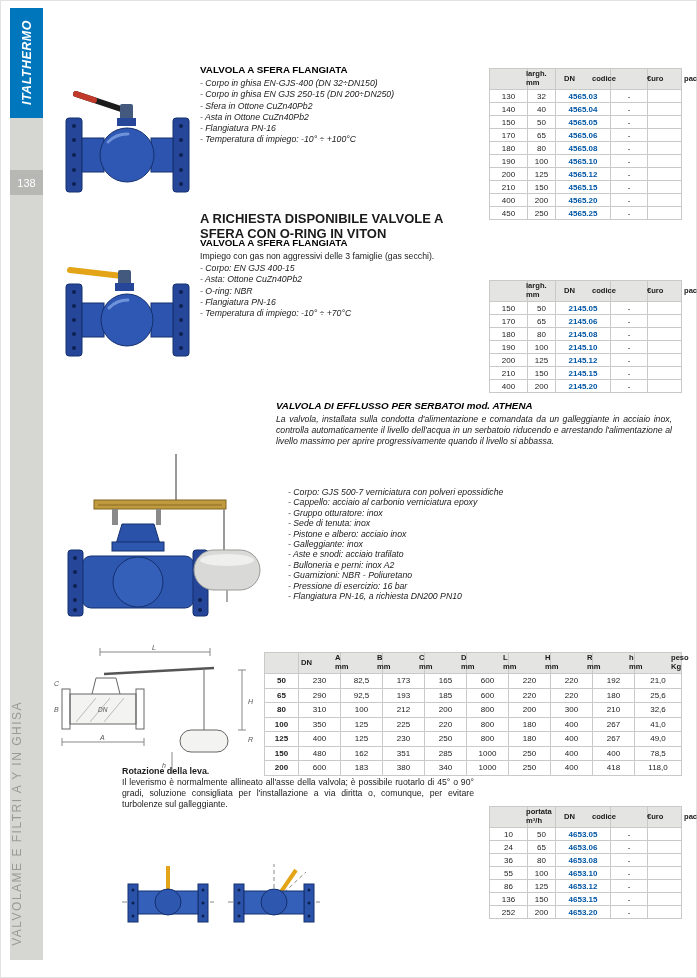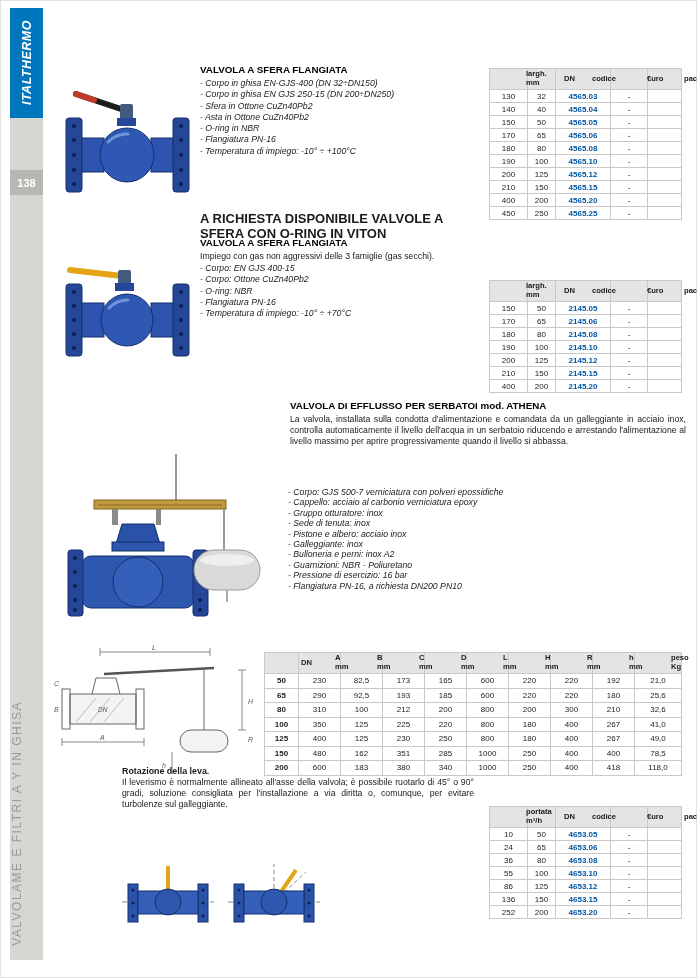--- a/index.html
+++ b/index.html
@@ -4,21 +4,21 @@
 <style>
   * { margin:0; padding:0; box-sizing:border-box; }
   html,body { background:#eeeeec; }
   body { width:697px; height:978px; font-family:"Liberation Sans", sans-serif; color:#1a1a1a; }
   .page { position:relative; width:697px; height:978px; background:#ffffff; overflow:hidden; box-shadow:inset 0 0 0 1px #e2e2e0; }
 
   
   .sidebar { position:absolute; left:10px; top:8px; width:33px; height:952px; background:#d6d6d3; }
   .brand { position:absolute; top:0; left:0; width:33px; height:110px; background:#0076bd; display:flex; align-items:center; justify-content:center; }
   .brand-text { writing-mode:vertical-rl; transform:rotate(180deg); color:#fff; font-weight:bold; font-style:italic; font-size:12.5px; letter-spacing:0.5px; white-space:nowrap; }
-  .pagenum { position:absolute; top:162px; left:0; width:33px; height:25px; background:#b7b7b4; color:#ffffff; font-weight:bold; font-size:11px; display:flex; align-items:center; justify-content:center; }
+  .pagenum { position:absolute; top:162px; left:0; width:33px; height:25px; background:#b7b7b4; color:#ffffff; font-weight:normal; font-size:11px; display:flex; align-items:center; justify-content:center; }
   .side-footer { position:absolute; left:0; bottom:14px; width:33px; writing-mode:vertical-rl; transform:rotate(180deg); color:#9a9a97; font-size:12px; letter-spacing:1.5px; white-space:nowrap; display:flex; justify-content:center; }
 
   
   .abs { position:absolute; }
   .sec-title { font-size:9.8px; font-weight:bold; color:#000; margin-bottom:3px; }
   .subtitle { font-size:8.7px; line-height:11px; margin-bottom:1px; }
   .features div { font-size:8.7px; line-height:11.3px;font-style:italic; }
   .features.tight div { line-height:10.4px; }
   .note { font-size:13px; font-weight:bold; }
   .para { font-size:8.7px; line-height:10.8px; text-align:justify; }
@@ -77,21 +77,20 @@
     </svg>
   </div>
 
   <div class="abs" style="left:200px; top:64px; width:286px;">
     <div class="sec-title">VALVOLA A SFERA FLANGIATA</div>
     <div class="features">
         <div>- Corpo in ghisa EN-GJS-400 (DN 32÷DN150)</div>
         <div>- Corpo in ghisa EN GJS 250-15 (DN 200÷DN250)</div>
         <div>- Sfera in Ottone CuZn40Pb2</div>
         <div>- Asta in Ottone CuZn40Pb2</div>
-        <div>- O-ring in NBR</div>
         <div>- Flangiatura PN-16</div>
         <div>- Temperatura di impiego: -10° ÷ +100°C</div>
       </div>
   </div>
 
   <table class="price-table abs" style="left:489px; top:68px;">
     <colgroup>
         <col class="c-l">
         <col class="c-dn">
         <col class="c-code">
@@ -206,21 +205,21 @@
       <circle cx="67" cy="68" r="26" fill="#2f57b4" stroke="#14306e"></circle>
       <path d="M49 56 a26 26 0 0 1 19 -8" fill="none" stroke="#6f93d8" stroke-width="3" stroke-linecap="round"></path>
     </svg>
   </div>
 
   <div class="abs" style="left:200px; top:237px; width:286px;">
     <div class="sec-title">VALVOLA A SFERA FLANGIATA</div>
     <div class="subtitle">Impiego con gas non aggressivi delle 3 famiglie (gas secchi).</div>
     <div class="features">
         <div>- Corpo: EN GJS 400-15</div>
-        <div>- Corpo: Ottone CuZn40Pb2</div>
+        <div>- Asta: Ottone CuZn40Pb2</div>
         <div>- O-ring: NBR</div>
         <div>- Flangiatura PN-16</div>
         <div>- Temperatura di impiego: -10° ÷ +70°C</div>
       </div>
   </div>
 
   <table class="price-table abs" style="left:489px; top:280px;">
     <colgroup>
         <col class="c-l">
         <col class="c-dn">
@@ -284,21 +283,21 @@
         <tr>
           <td>400</td>
           <td>200</td>
           <td class="code">2145.20</td>
           <td>-</td>
           <td></td>
         </tr>
       </tbody>
   </table>
 
-  <div class="abs" style="left:290px; top:400px; width:396px;">
+  <div class="abs" style="left:276px; top:400px; width:396px;font-style:italic;">
     <div class="sec-title">VALVOLA DI EFFLUSSO PER SERBATOI mod. ATHENA</div>
     <div class="para">La valvola, installata sulla condotta d'alimentazione e comandata da un galleggiante in acciaio inox, controlla automaticamente il livello dell'acqua in un serbatoio riducendo e arrestando l'alimentazione al livello massimo per aprire progressivamente quando il livello si abbassa.</div>
   </div>
 
   <div class="abs" style="left:58px; top:452px;">
     <svg width="222" height="192" viewBox="0 0 222 192">
       <line x1="118" y1="2" x2="118" y2="50" stroke="#999" stroke-width="2"></line>
       <rect x="36" y="48" width="132" height="9" fill="#c09a3e" stroke="#81641c"></rect>
       <line x1="40" y1="53" x2="164" y2="53" stroke="#8a6a20" stroke-width="1"></line>
       <rect x="54" y="57" width="6" height="16" fill="#8a8a8a"></rect>
@@ -325,20 +324,21 @@
     </svg>
   </div>
 
   <div class="features tight abs" style="left:288px; top:487px; width:392px;">
       <div>- Corpo: GJS 500-7 verniciatura con polveri epossidiche</div>
       <div>- Cappello: acciaio al carbonio verniciatura epoxy</div>
       <div>- Gruppo otturatore: inox</div>
       <div>- Sede di tenuta: inox</div>
       <div>- Pistone e albero: acciaio inox</div>
       <div>- Galleggiante: inox</div>
+      <div>- Aste e snodi: acciaio trafilato</div>
       <div>- Bulloneria e perni: inox A2</div>
       <div>- Guarnizioni: NBR - Poliuretano</div>
       <div>- Pressione di esercizio: 16 bar</div>
       <div>- Flangiatura PN-16, a richiesta DN200 PN10</div>
     </div>
 
   <div class="abs" style="left:52px; top:642px;">
     <svg width="210" height="138" viewBox="0 0 210 138">
       <line x1="48" y1="10" x2="158" y2="10" stroke="#888"></line>
       <line x1="48" y1="6" x2="48" y2="14" stroke="#888"></line>

